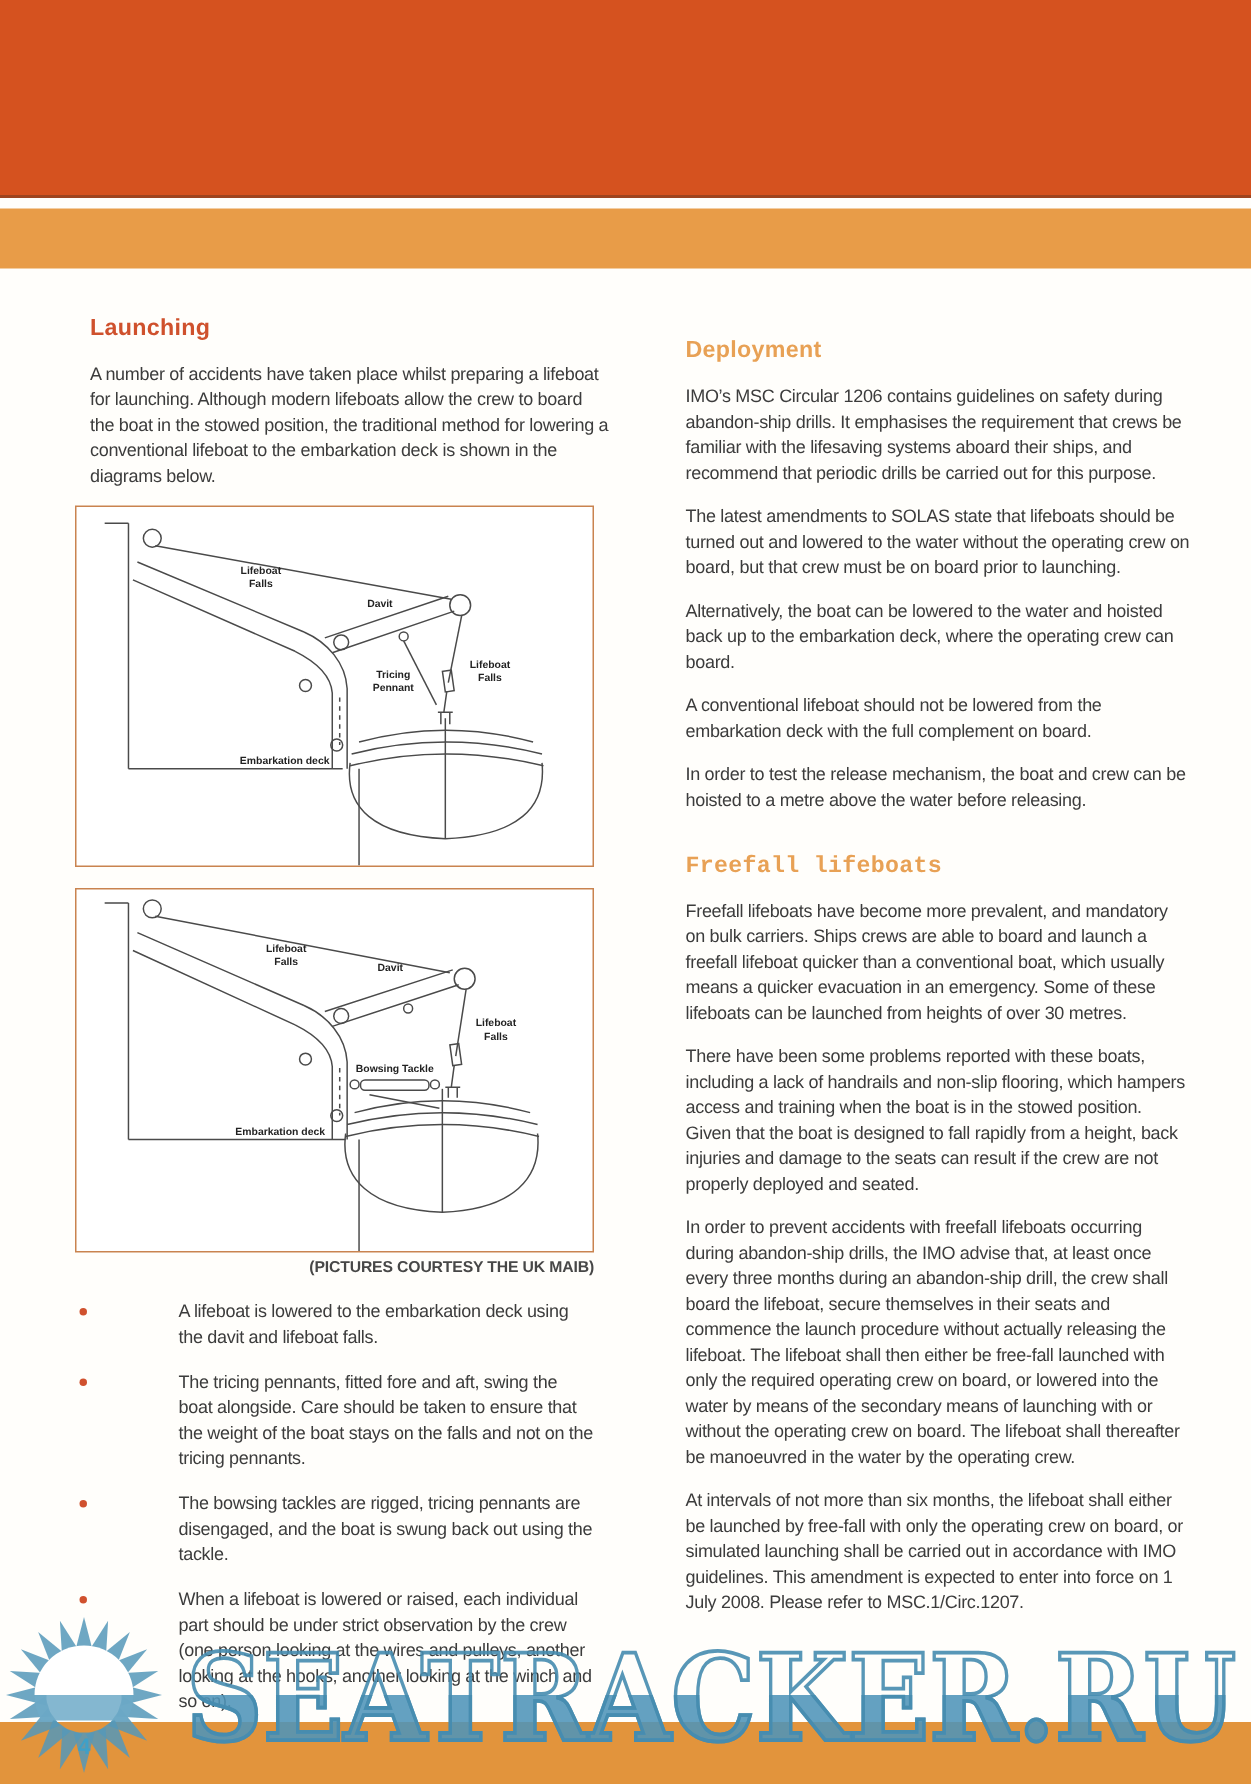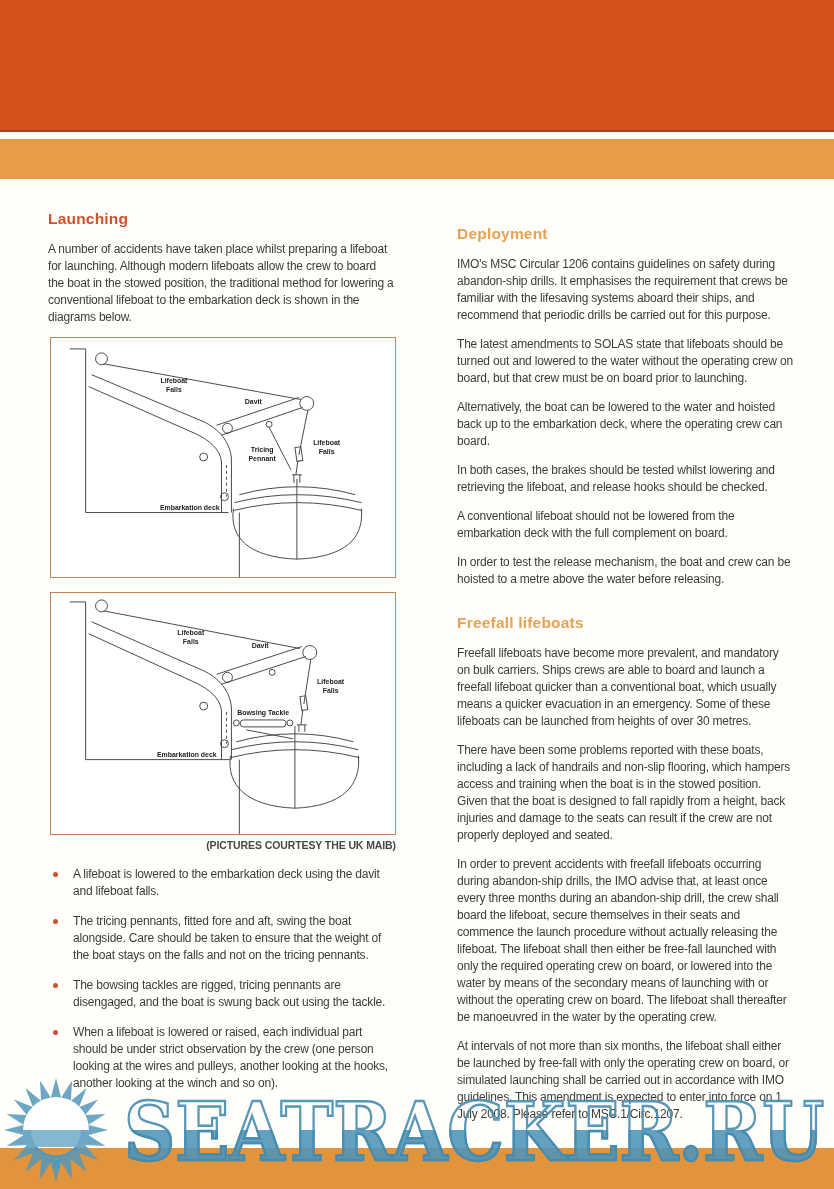--- a/index.html
+++ b/index.html
@@ -5,21 +5,21 @@
   * { margin:0; padding:0; box-sizing:border-box; }
   body { font-family:"Liberation Sans", sans-serif; background:#ffffff; }
   #page { position:relative; width:834px; height:1189px; background:#fffefb; overflow:hidden; }
 
   
   .band-top    { position:absolute; left:0; top:0; width:834px; height:132px; background:#d5521f; border-bottom:2px solid rgba(90,50,30,.45); }
   .band-sub    { position:absolute; left:0; top:139px; width:834px; height:40px; background:#e89c48; }
   .band-footer { position:absolute; left:0; top:1148px; width:834px; height:41px; background:#e2943c; z-index:2; }
 
   
-  .col-left  { position:absolute; left:48px;  top:210px; width:346px; }
+  .col-left  { position:absolute; left:60px;  top:210px; width:346px; }
   .col-right { position:absolute; left:457px; top:225px; width:336px; }
 
   h2.head { font-size:15.5px; font-weight:bold; letter-spacing:.2px; margin-bottom:13px; }
   .head-red    { color:#cf512d; }
   .head-orange { color:#e8a155; }
 
   .para { font-size:12px; line-height:17px; letter-spacing:-0.2px; color:#3c3c3c; margin-bottom:12px; }
 
   .diagram-box { position:absolute; left:50px; width:346px; height:241px; background:#fff; border:1px solid #c9834f; }
   #diagram1 { top:337px; }
@@ -27,23 +27,23 @@
   .diagram-box svg { width:100%; height:100%; display:block; }
   .dwg { stroke:#4a4a4a; stroke-width:1; fill:none; }
   .dwg-label { font-family:"Liberation Sans", sans-serif; font-size:7px; font-weight:bold; fill:#222; }
 
   .caption { position:absolute; left:50px; top:839px; width:346px; text-align:right;
              font-size:10.5px; font-weight:bold; color:#474747; letter-spacing:-0.1px; }
 
   .bullets { position:absolute; left:50px; top:866px; width:346px; }
   .bullet-item { position:relative; padding-left:23px; margin-bottom:13px; }
   .bullet-item .dot { position:absolute; left:3px; top:6px; width:5px; height:5px; border-radius:50%; background:#d0512e; }
-  .bullet-item .txt { font-size:12px; line-height:17px; letter-spacing:-0.2px; color:#3c3c3c; display:block; }
-
-  .freefall-head { margin-top:26px; }
+  .bullet-item .txt { font-size:12px; line-height:17px; letter-spacing:-0.2px; color:#3c3c3c; display:block;margin-left:46px; }
+
+  .freefall-head { margin-top:26px;font-family:Liberation Mono, monospace; }
 
   
   .watermark { position:absolute; left:0; top:0; width:834px; height:1189px; z-index:3; pointer-events:none; }
   .sun { position:absolute; left:2px; top:1076px; }
   .wm-text-svg { position:absolute; left:120px; top:1082px; }
 
   .page-num { position:absolute; left:52px; top:1156px; z-index:4; font-size:15px; font-weight:bold; color:#3ea0c8; }
 </style>
 </head>
 <body>
@@ -161,21 +161,20 @@
       <span class="dot"></span>
       <span class="txt">When a lifeboat is lowered or raised, each individual part should be under strict observation by the crew (one person looking at the wires and pulleys, another looking at the hooks, another looking at the winch and so on).</span>
     </div>
   </div>
 
   <div class="col-right">
     <h2 class="head head-orange">Deployment</h2>
     <p class="para">IMO’s MSC Circular 1206 contains guidelines on safety during abandon-ship drills. It emphasises the requirement that crews be familiar with the lifesaving systems aboard their ships, and recommend that periodic drills be carried out for this purpose.</p>
     <p class="para">The latest amendments to SOLAS state that lifeboats should be turned out and lowered to the water without the operating crew on board, but that crew must be on board prior to launching.</p>
     <p class="para">Alternatively, the boat can be lowered to the water and hoisted back up to the embarkation deck, where the operating crew can board.</p>
-    <p class="para">In both cases, the brakes should be tested whilst lowering and retrieving the lifeboat, and release hooks should be checked.</p>
     <p class="para">A conventional lifeboat should not be lowered from the embarkation deck with the full complement on board.</p>
     <p class="para">In order to test the release mechanism, the boat and crew can be hoisted to a metre above the water before releasing.</p>
 
     <h2 class="head head-orange freefall-head">Freefall lifeboats</h2>
     <p class="para">Freefall lifeboats have become more prevalent, and mandatory on bulk carriers. Ships crews are able to board and launch a freefall lifeboat quicker than a conventional boat, which usually means a quicker evacuation in an emergency. Some of these lifeboats can be launched from heights of over 30 metres.</p>
     <p class="para">There have been some problems reported with these boats, including a lack of handrails and non-slip flooring, which hampers access and training when the boat is in the stowed position. Given that the boat is designed to fall rapidly from a height, back injuries and damage to the seats can result if the crew are not properly deployed and seated.</p>
     <p class="para">In order to prevent accidents with freefall lifeboats occurring during abandon-ship drills, the IMO advise that, at least once every three months during an abandon-ship drill, the crew shall board the lifeboat, secure themselves in their seats and commence the launch procedure without actually releasing the lifeboat. The lifeboat shall then either be free-fall launched with only the required operating crew on board, or lowered into the water by means of the secondary means of launching with or without the operating crew on board. The lifeboat shall thereafter be manoeuvred in the water by the operating crew.</p>
     <p class="para">At intervals of not more than six months, the lifeboat shall either be launched by free-fall with only the operating crew on board, or simulated launching shall be carried out in accordance with IMO guidelines. This amendment is expected to enter into force on 1 July 2008. Please refer to MSC.1/Circ.1207.</p>
   </div>
 

